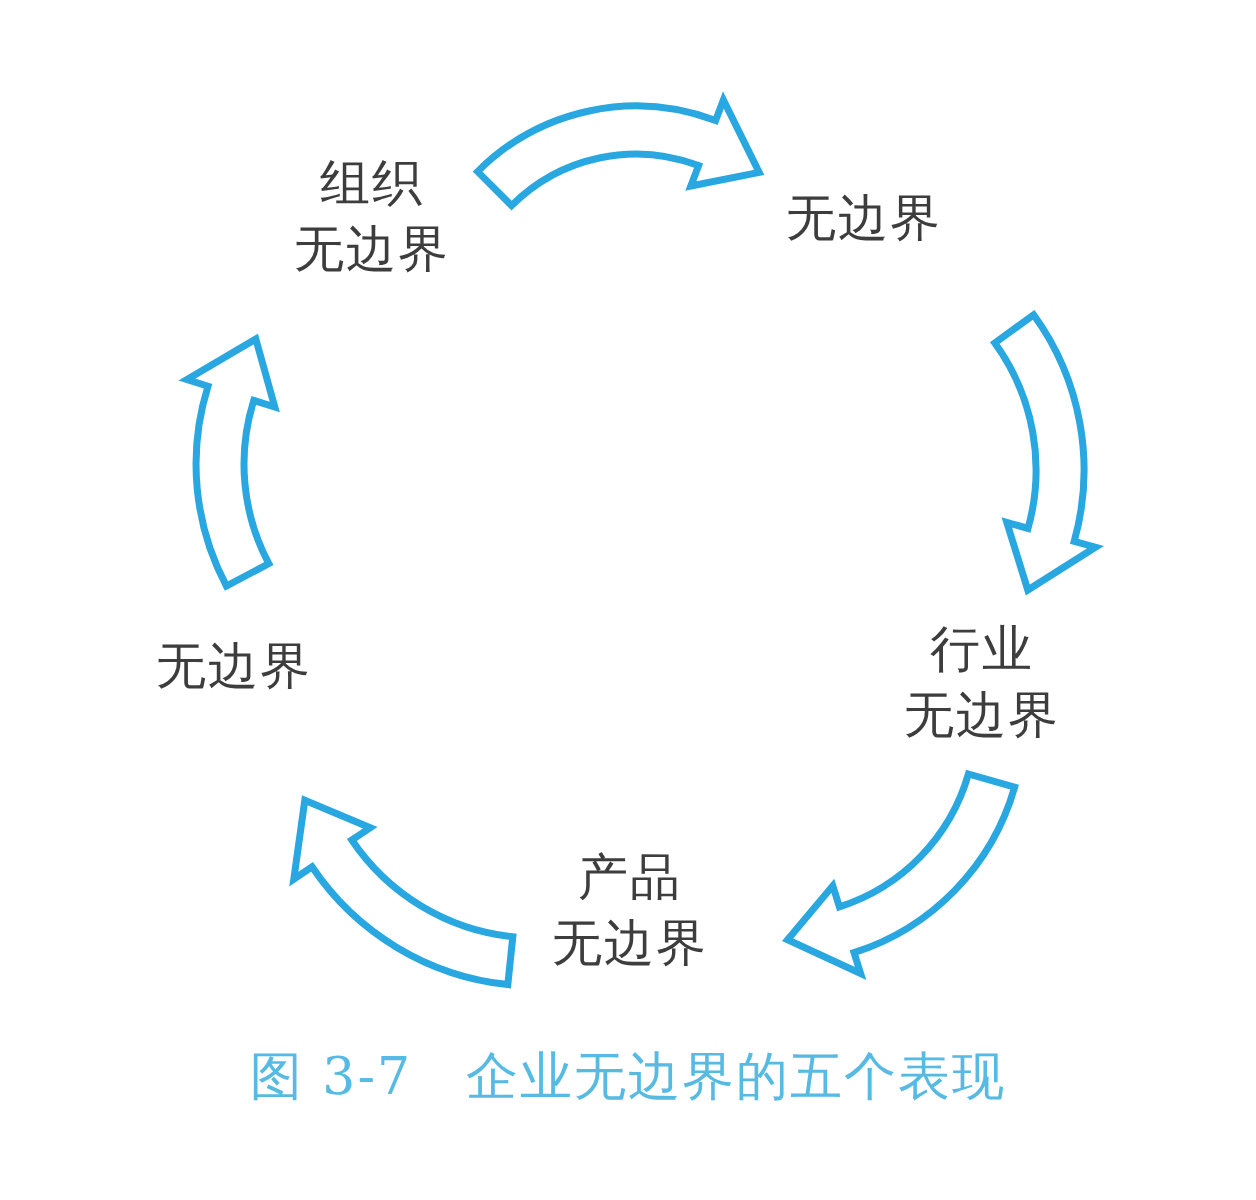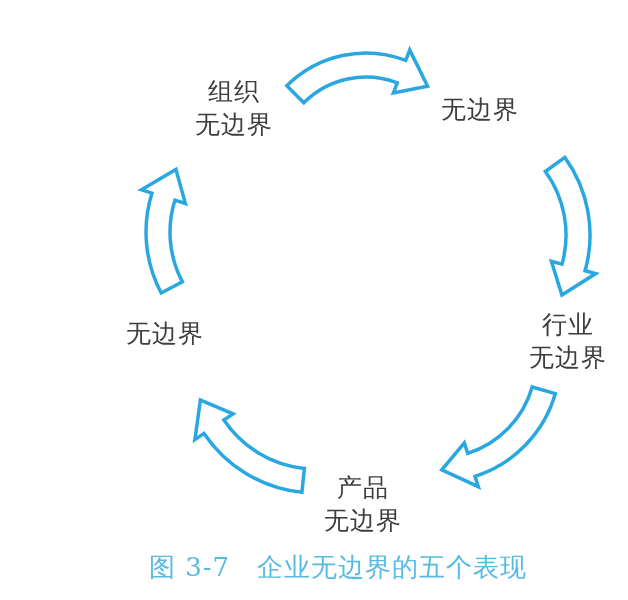--- a/index.html
+++ b/index.html
@@ -10,21 +10,20 @@
   body {
     width: 628px;
     height: 600px;
     position: relative;
     overflow: hidden;
     font-family: "DejaVu Serif", "Liberation Serif", serif;
   }
   .stage {
     position: absolute;
     inset: 0;
-    margin-left: 48px;
   }
   .arrows-svg {
     position: absolute;
     left: 0;
     top: 0;
   }
   .flow-arrow {
     fill: #ffffff;
     stroke: var(--arrow-color, #29a7e0);
     stroke-width: 3.5;
@@ -36,28 +35,28 @@
     transform: translate(-50%, -50%);
     text-align: center;
     color: var(--text-color, #3d3d3d);
     font-size: 25px;
     line-height: 33px;
     letter-spacing: 1px;
     white-space: nowrap;
   }
   .node-organization { left: 186px; top: 108px; }
   .node-resources    { left: 432px; top: 109px; }
-  .node-industry     { left: 520px; top: 341px; }
-  .node-product      { left: 315px; top: 504px; }
+  .node-industry     { left: 491px; top: 341px; }
+  .node-product      { left: 315px; top: 455px; }
   .node-customer     { left: 117px; top: 333px; }
   .caption {
     position: absolute;
     left: 0;
     right: 0;
-    top: 550px;
+    top: 521px;
     text-align: center;
     font-size: 26px;
     letter-spacing: 1px;
     color: var(--caption-color, #57bae3);
     white-space: nowrap;
   }
 </style>
 </head>
 <body style="--arrow-color: #29a7e0; --text-color: #3d3d3d; --caption-color: #57bae3;">
 

